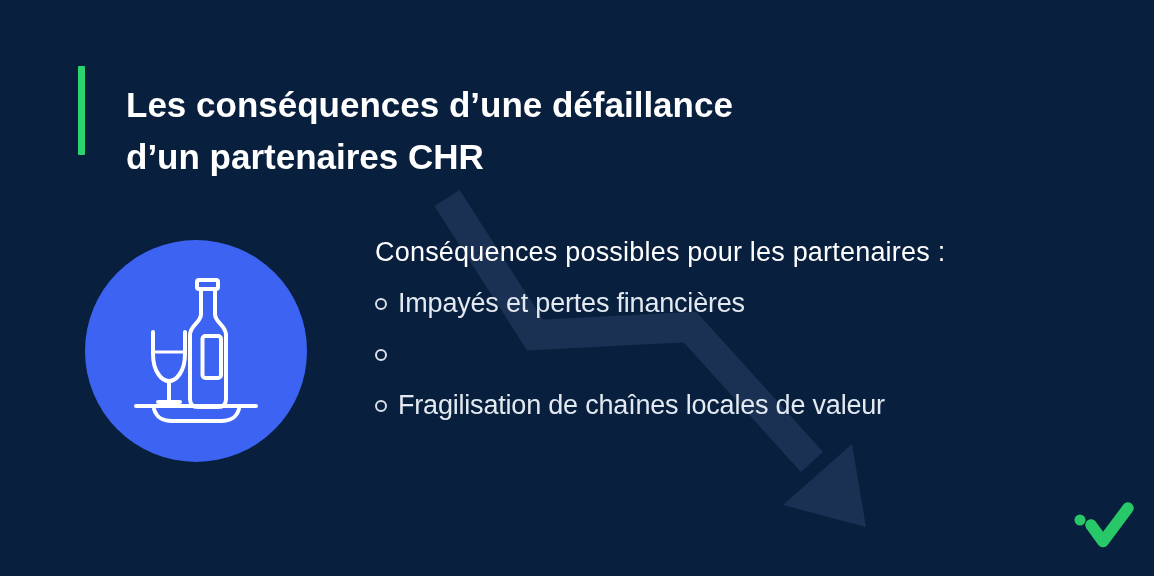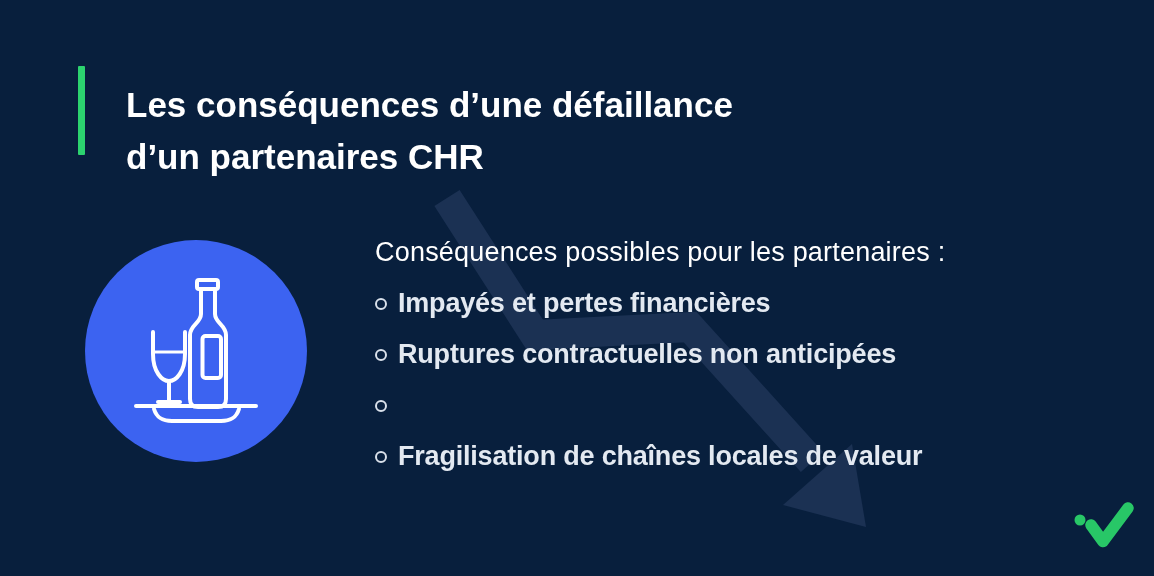--- a/index.html
+++ b/index.html
@@ -68,21 +68,20 @@
     font-weight: normal;
     letter-spacing: 0.2px;
     line-height: 31px;
     margin: 0 0 10px 0;
     white-space: nowrap;
   }
   .consequence-list {
     list-style: none;
     margin: 0;
     padding: 0;
-    font-weight: bold;
   }
   .consequence-list li {
     height: 51px;
     display: flex;
     align-items: center;
     white-space: nowrap;
   }
   .bullet {
     width: 8px; height: 8px;
     border: 2px solid #D9E0EA;
@@ -144,24 +143,20 @@
 
   <div class="content">
     <h2 class="content-heading">Conséquences possibles pour les partenaires :</h2>
     <ul class="consequence-list">
       <li>
         <span class="bullet"></span>
         <span class="item-text">Impayés et pertes financières</span>
       </li>
       <li>
         <span class="bullet"></span>
-        <span class="item-text">Ruptures contractuelles non anticipées</span>
-      </li>
-      <li>
-        <span class="bullet"></span>
       </li>
       <li>
         <span class="bullet"></span>
         <span class="item-text">Fragilisation de chaînes locales de valeur</span>
       </li>
     </ul>
   </div>
 
   <svg class="logo" viewBox="0 0 64 52" xmlns="http://www.w3.org/2000/svg" aria-hidden="true">
     <circle cx="10" cy="22" r="5.5" fill="#28C767"></circle>

